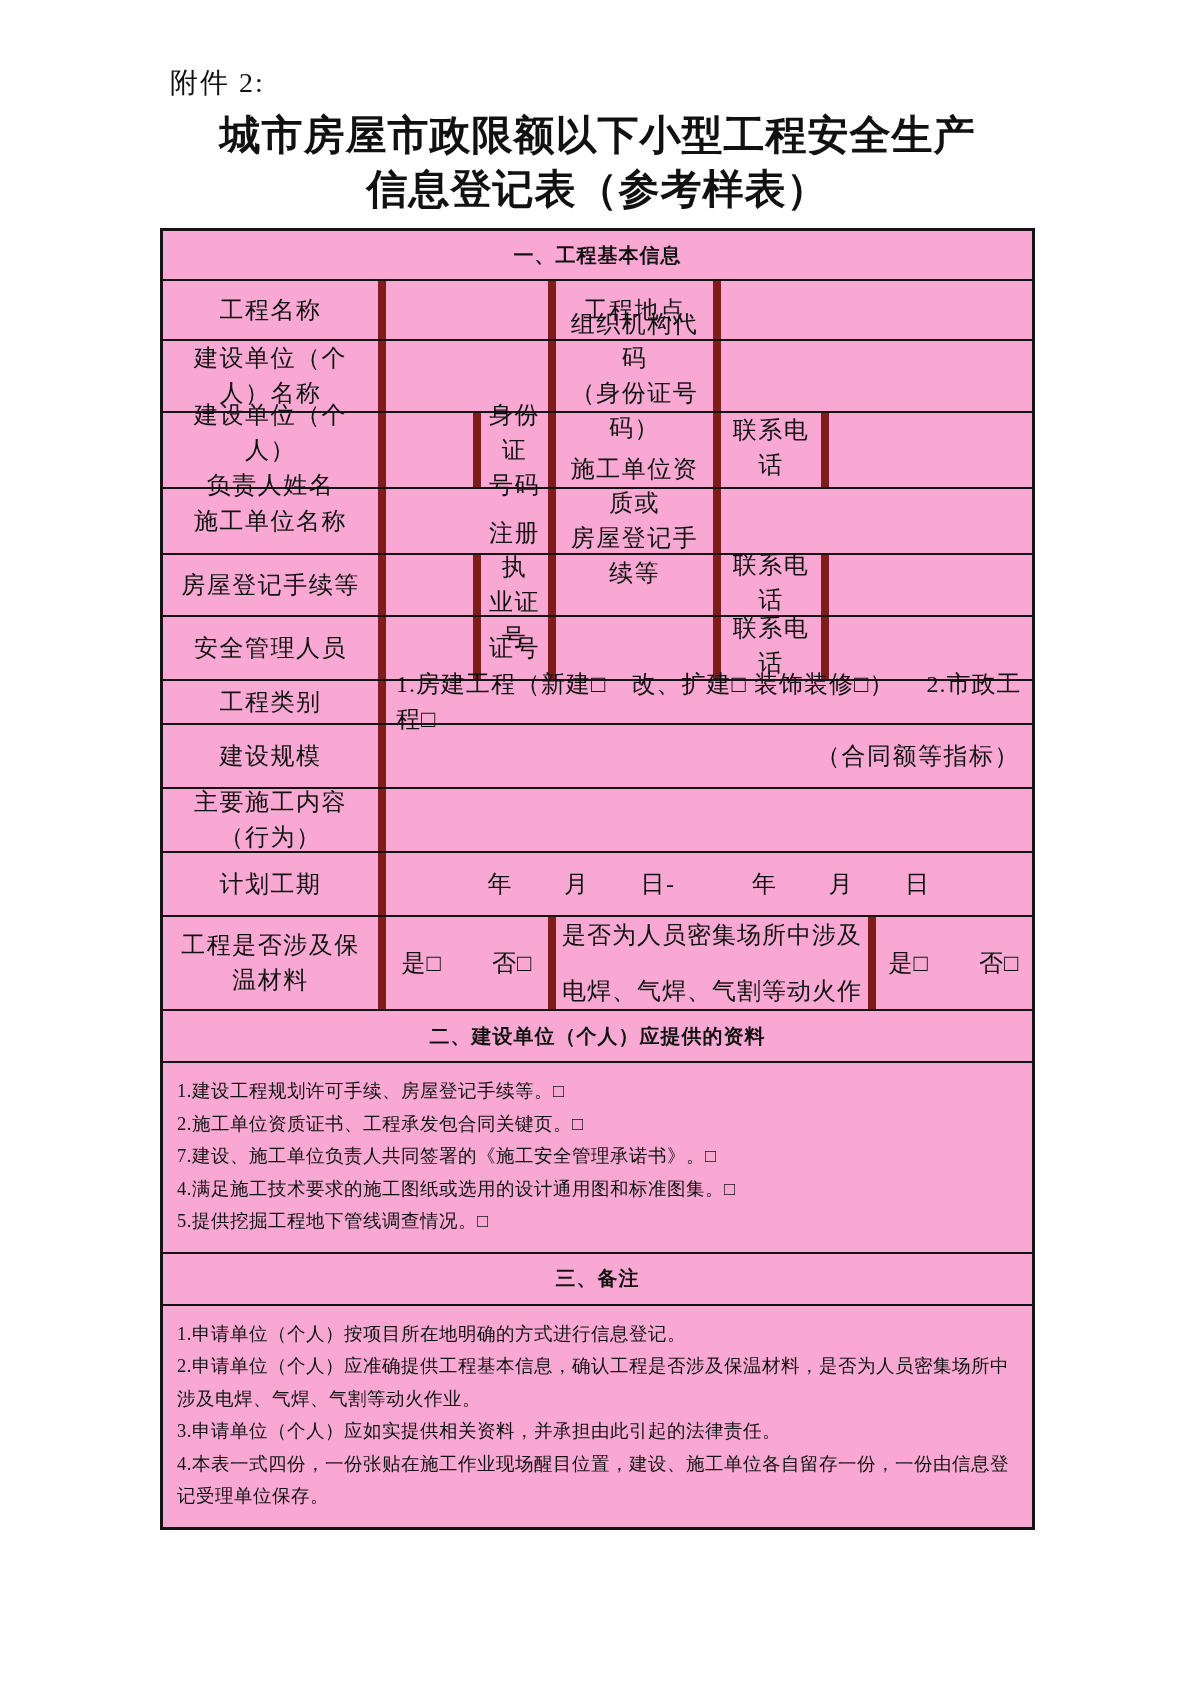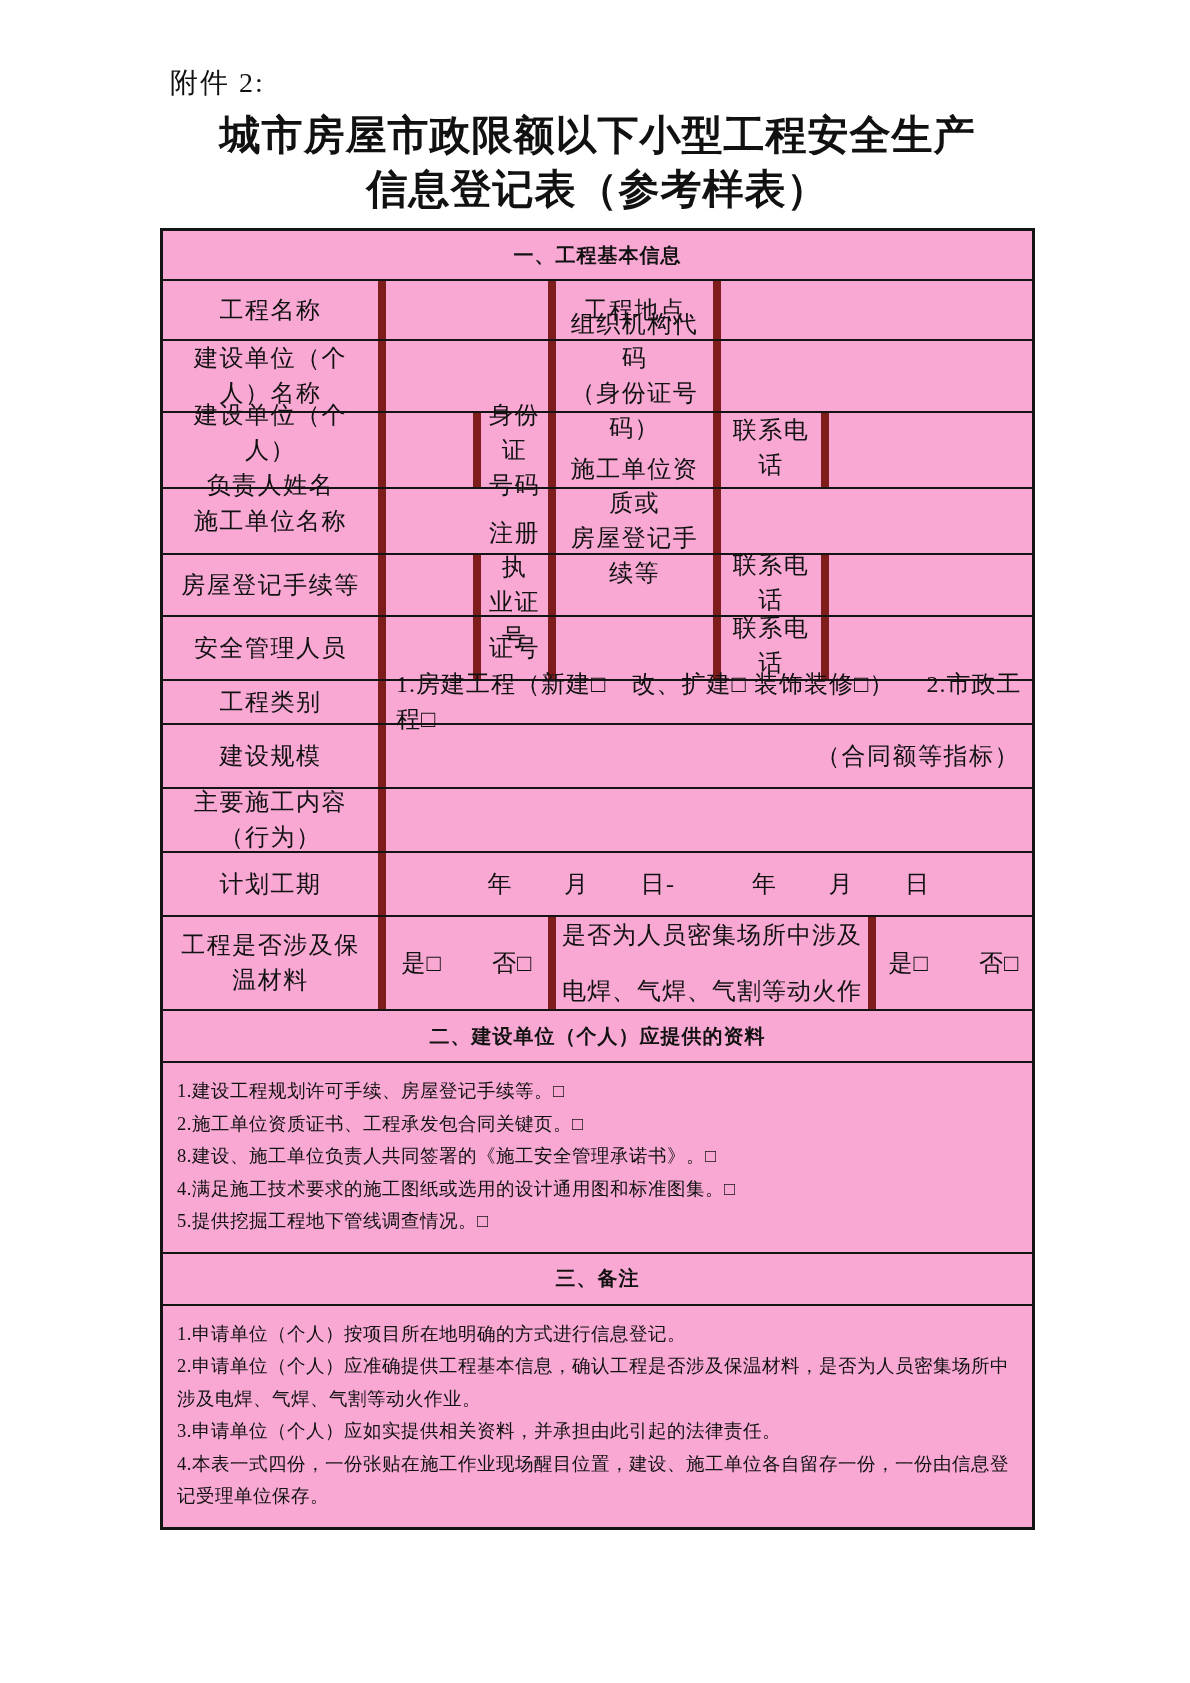--- a/index.html
+++ b/index.html
@@ -166,21 +166,21 @@
     </div>
 
     <div class="frow">
       <div class="fcell sec-header grow h50">二、建设单位（个人）应提供的资料</div>
     </div>
 
     <div class="frow">
       <div class="fcell grow body-cell">
         <div class="item">1.建设工程规划许可手续、房屋登记手续等。□</div>
         <div class="item">2.施工单位资质证书、工程承发包合同关键页。□</div>
-        <div class="item">8.建设、施工单位负责人共同签署的《施工安全管理承诺书》。□</div>
+        <div class="item">7.建设、施工单位负责人共同签署的《施工安全管理承诺书》。□</div>
         <div class="item">4.满足施工技术要求的施工图纸或选用的设计通用图和标准图集。□</div>
         <div class="item">5.提供挖掘工程地下管线调查情况。□</div>
       </div>
     </div>
 
     <div class="frow">
       <div class="fcell sec-header grow h50">三、备注</div>
     </div>
 
     <div class="frow">

